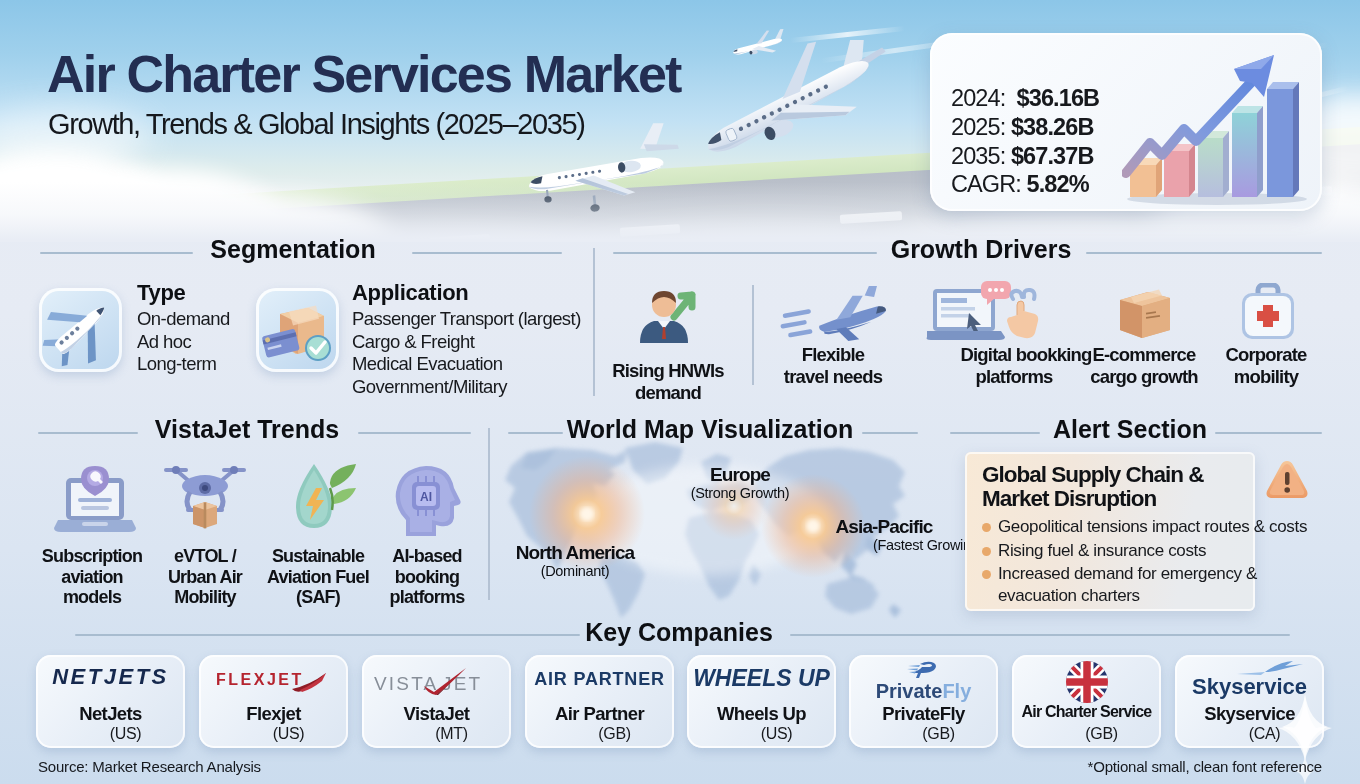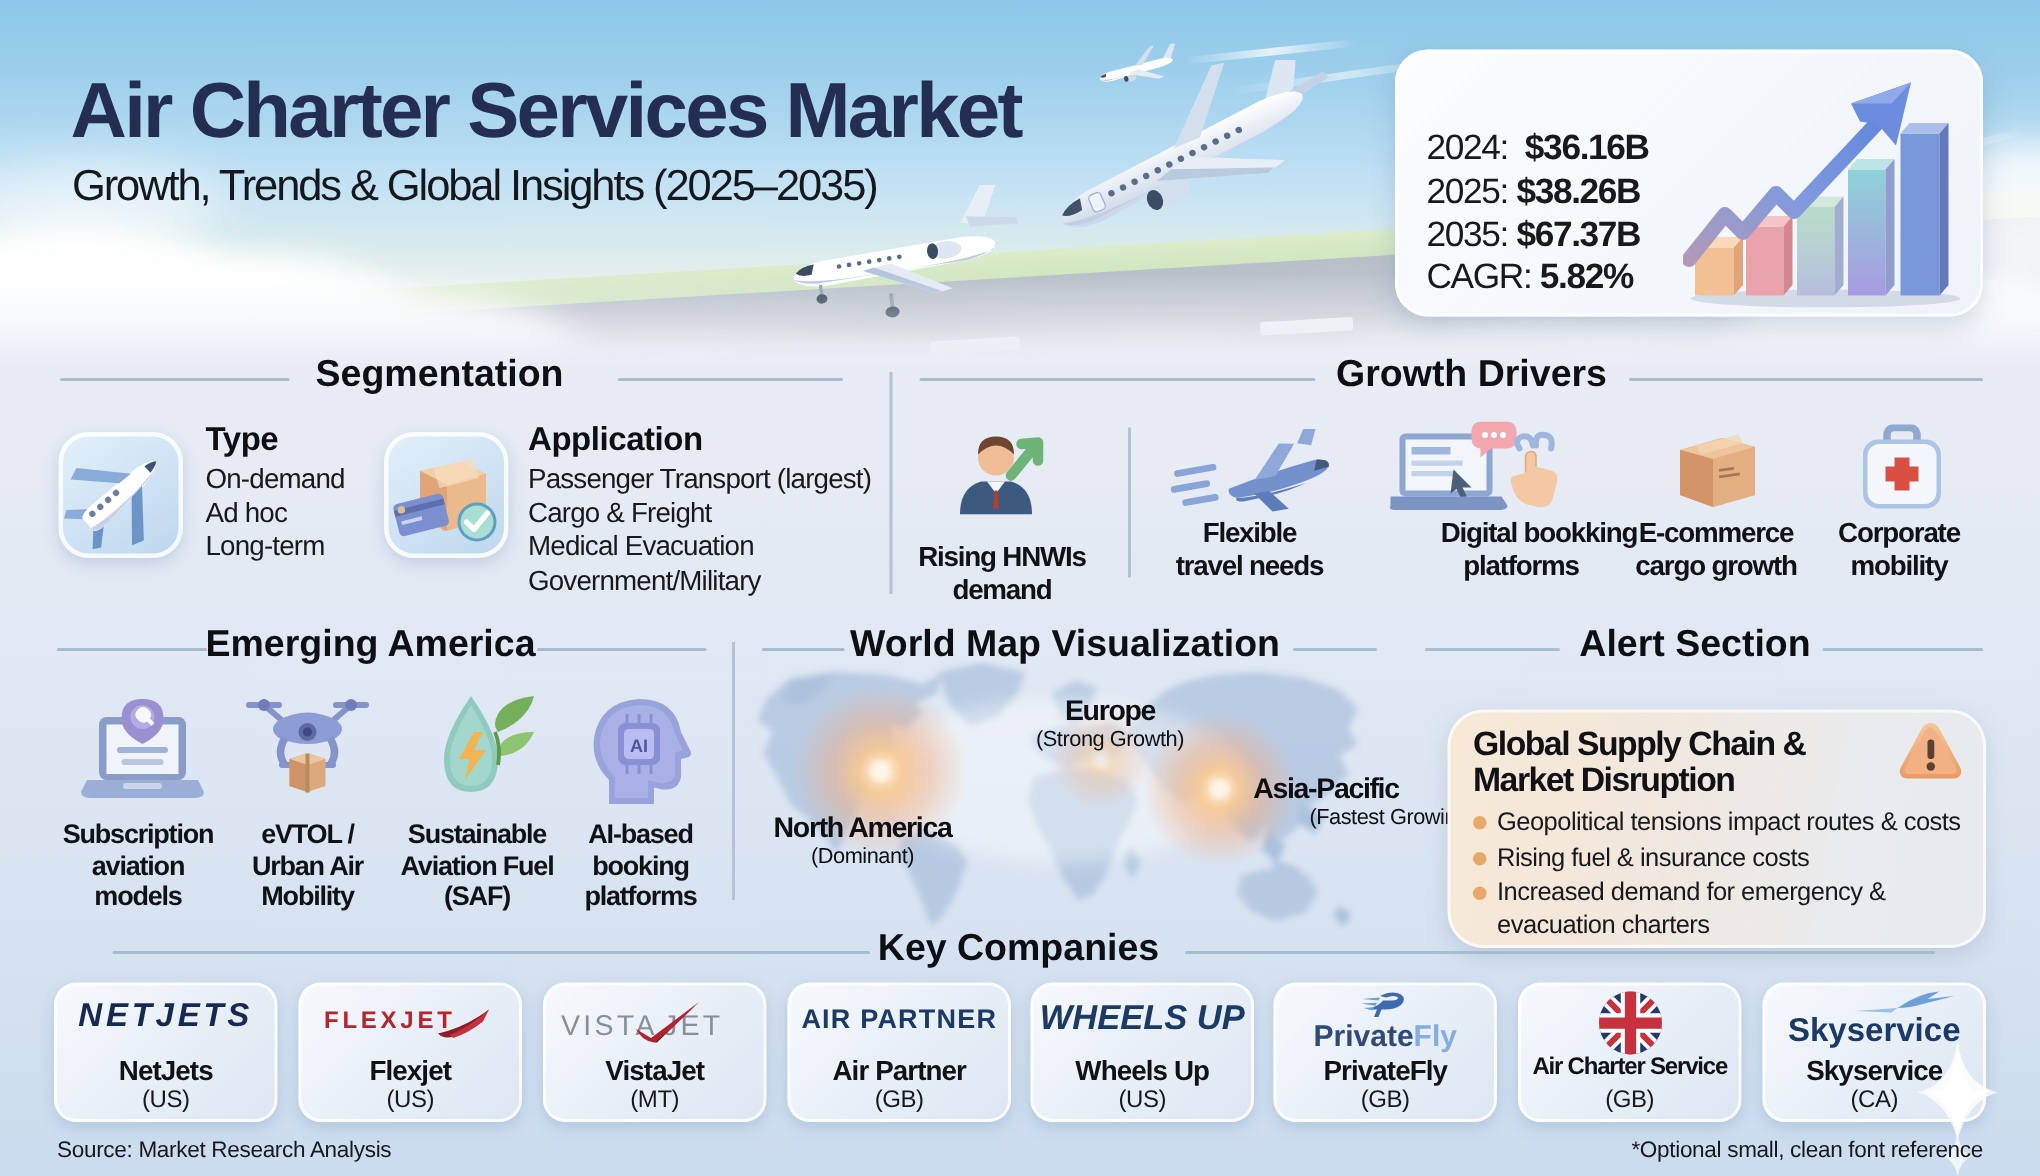--- a/index.html
+++ b/index.html
@@ -51,33 +51,33 @@
   
   .glabel { position:absolute; transform:translateX(-50%); text-align:center;
             font-size:18.5px; font-weight:700; color:#101216; line-height:21.5px; white-space:nowrap; letter-spacing:-0.8px; }
   .tlabel { position:absolute; transform:translateX(-50%); text-align:center;
             font-size:18px; font-weight:700; color:#101216; line-height:20.5px; white-space:nowrap; letter-spacing:-0.8px; }
 
   
   .mapb { position:absolute; transform:translateX(-50%); text-align:center; color:#0d0f13; white-space:nowrap; }
 
   
-  #acard { position:absolute; left:965px; top:473px; width:359px; height:159px; border-radius:24px;
+  #acard { position:absolute; left:965px; top:452px; width:290px; height:159px; border-radius:6px;
            background:linear-gradient(100deg,#f8e9d6 0%,#f2e7dc 35%,#e9ebee 75%,#e7ebee 100%);
            box-shadow:inset 0 0 0 2px rgba(255,255,255,.7), 0 5px 14px rgba(120,140,170,.25); }
   #acard h3 { position:absolute; left:17px; top:11px; font-size:22.5px; font-weight:800; color:#101216; line-height:24px; letter-spacing:-1px;}
   .bull { position:absolute; left:33px; font-size:17px; color:#17191d; line-height:22px; white-space:nowrap; letter-spacing:-0.35px; }
   .bdot { position:absolute; left:17px; width:9px; height:9px; border-radius:50%; background:#e8a86a; }
 
   
   .kcard { position:absolute; top:655px; width:149px; height:93px; border-radius:15px;
            background:linear-gradient(135deg,#f7fafd 0%,#e7eef7 55%,#dce6f2 100%);
            box-shadow:inset 0 0 0 2px rgba(255,255,255,.8), 0 4px 10px rgba(110,140,180,.28); }
   .kname { position:absolute; top:48px; width:100%; text-align:center; font-size:18.5px; font-weight:700; color:#101216; letter-spacing:-0.6px; }
-  .kctry { position:absolute; top:70px; width:100%; text-align:center; font-size:16px; color:#17191d; letter-spacing:-0.3px; }
+  .kctry { position:absolute; top:70px; width:100%; text-align:center; font-size:16px; color:#17191d; letter-spacing:-0.3px;margin-left:15px; }
   .klogo { position:absolute; top:8px; left:0; width:100%; height:38px; display:flex; align-items:center; justify-content:center; }
 
   #src { position:absolute; left:38px; top:758px; font-size:15px; color:#15181d; letter-spacing:-0.2px; }
   #opt { position:absolute; right:38px; top:758px; font-size:15px; color:#15181d; letter-spacing:-0.2px; }
 </style>
 </head>
 <body>
 
 <div id="hero">
   <div class="grass"></div>
@@ -356,21 +356,21 @@
   <rect x="5" y="13" width="46" height="40" rx="8" fill="#f4f8fc"></rect>
   <path d="M23 22 L33 22 L33 28 L39 28 L39 38 L33 38 L33 44 L23 44 L23 38 L17 38 L17 28 L23 28 Z" fill="#d94f44"></path>
 </svg>
 <div class="glabel" style="left:668px; top:344px;margin-top:16px;">Rising HNWIs<br>demand</div>
 <div class="glabel" style="left:833px; top:344px;">Flexible<br>travel needs</div>
 <div class="glabel" style="left:986px; top:344px;margin-left:40px;">Digital bookking</div>
 <div class="glabel" style="left:1014px; top:365.5px;">platforms</div>
 <div class="glabel" style="left:1144px; top:344px;">E-commerce<br>cargo growth</div>
 <div class="glabel" style="left:1266px; top:344px;">Corporate<br>mobility</div>
 
-<div class="shead" style="left:247px; top:415px;">Emerging America</div>
+<div class="shead" style="left:247px; top:415px;">VistaJet Trends</div>
 <div class="hline" style="left:38px; top:432px; width:100px;"></div>
 <div class="hline" style="left:358px; top:432px; width:113px;"></div>
 <div class="shead" style="left:710px; top:415px;">World Map Visualization</div>
 <div class="hline" style="left:508px; top:432px; width:55px;"></div>
 <div class="hline" style="left:862px; top:432px; width:56px;"></div>
 <div class="shead" style="left:1130px; top:415px;">Alert Section</div>
 <div class="hline" style="left:950px; top:432px; width:90px;"></div>
 <div class="hline" style="left:1215px; top:432px; width:107px;"></div>
 <div class="vline" style="left:488px; top:428px; height:172px;"></div>
 

